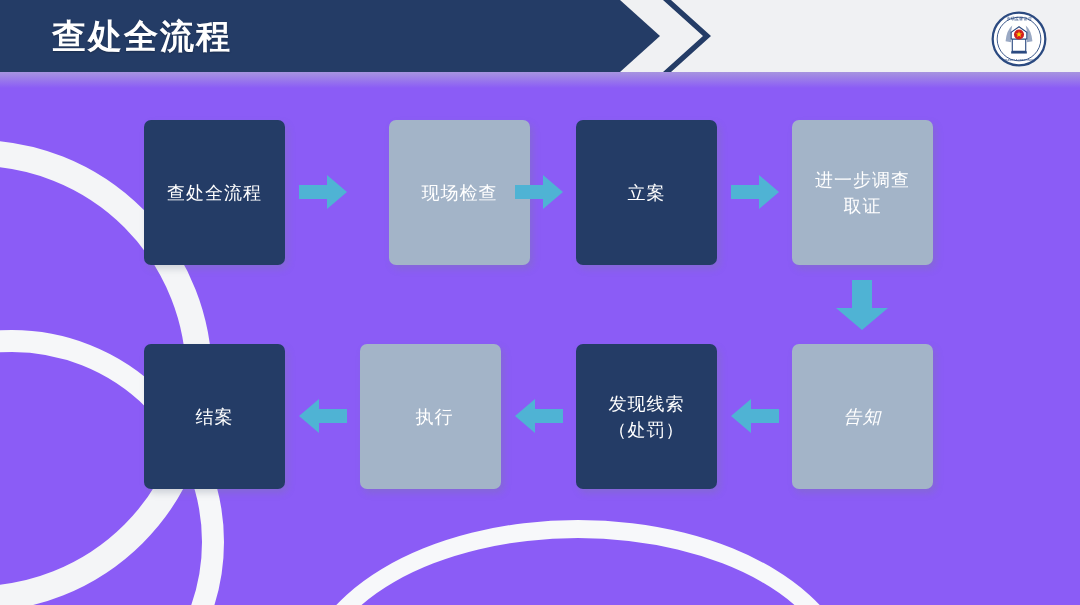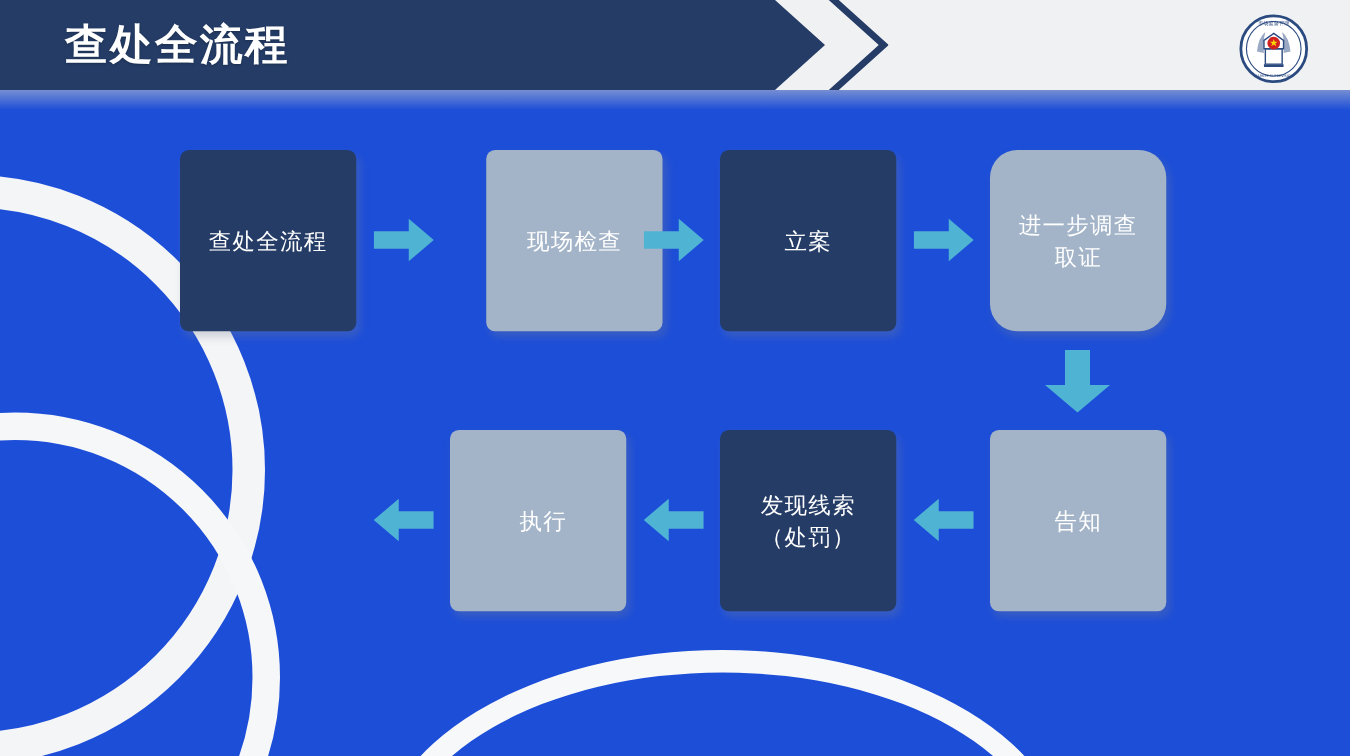--- a/index.html
+++ b/index.html
@@ -5,21 +5,21 @@
   html, body {
     margin: 0;
     padding: 0;
     background: #ffffff;
   }
   #slide {
     position: relative;
     width: 1080px;
     height: 605px;
     overflow: hidden;
-    background: #1d4ed8;
+    background: #8b5cf6;
     font-family: "Liberation Sans", "DejaVu Sans", sans-serif;
   }
 
   
   .bg-arc {
     position: absolute;
     border-radius: 50%;
     pointer-events: none;
   }
   .bg-arc-1 {
@@ -140,21 +140,21 @@
       <circle cx="50" cy="42" r="9" fill="#D02020"></circle>
       <polygon points="50,36 51.4,40 55.6,40 52.2,42.5 53.5,46.6 50,44.1 46.5,46.6 47.8,42.5 44.4,40 48.6,40" fill="#FFD700"></polygon>
       <text x="50" y="16" font-size="7.5" fill="#2B4A80" text-anchor="middle" font-family="DejaVu Sans, sans-serif">市场监督管理</text>
       <text x="50" y="90" font-size="5" fill="#2B4A80" text-anchor="middle" font-family="DejaVu Sans, sans-serif">MARKET SUPERVISION</text>
     </svg>
   </div>
 
   <div class="flow-box dark" style="left:144px; top:120px;">查处全流程</div>
   <div class="flow-box light" style="left:360px; top:120px;margin-left:29px;">现场检查</div>
   <div class="flow-box dark" style="left:576px; top:120px;">立案</div>
-  <div class="flow-box light" style="left:792px; top:120px;border-radius:22px;">进一步调查
+  <div class="flow-box light" style="left:792px; top:120px;">进一步调查
 取证</div>
 
   <div class="arrow" style="left:299px; top:175px;">
     <svg width="48" height="34" viewBox="0 0 48 34">
         <polygon points="0,10 28,10 28,0 48,17 28,34 28,24 0,24" fill="#4FB3D4"></polygon>
       </svg>
   </div>
   <div class="arrow" style="left:515px; top:175px;">
     <svg width="48" height="34" viewBox="0 0 48 34">
         <polygon points="0,10 28,10 28,0 48,17 28,34 28,24 0,24" fill="#4FB3D4"></polygon>
@@ -165,24 +165,25 @@
         <polygon points="0,10 28,10 28,0 48,17 28,34 28,24 0,24" fill="#4FB3D4"></polygon>
       </svg>
   </div>
 
   <div class="arrow" style="left:836px; top:280px;">
     <svg width="52" height="50" viewBox="0 0 52 50">
         <polygon points="16,0 36,0 36,28 52,28 26,50 0,28 16,28" fill="#4FB3D4"></polygon>
       </svg>
   </div>
 
+  <div class="flow-box dark" style="left:144px; top:344px;">结案</div>
   <div class="flow-box light" style="left:360px; top:344px;padding-left:12px;">执行</div>
   <div class="flow-box dark" style="left:576px; top:344px;">发现线索
 （处罚）</div>
-  <div class="flow-box light" style="left:792px; top:344px;">告知</div>
+  <div class="flow-box light" style="left:792px; top:344px;font-style:italic;">告知</div>
 
   <div class="arrow" style="left:299px; top:399px;">
     <svg width="48" height="34" viewBox="0 0 48 34">
         <polygon points="48,10 20,10 20,0 0,17 20,34 20,24 48,24" fill="#4FB3D4"></polygon>
       </svg>
   </div>
   <div class="arrow" style="left:515px; top:399px;">
     <svg width="48" height="34" viewBox="0 0 48 34">
         <polygon points="48,10 20,10 20,0 0,17 20,34 20,24 48,24" fill="#4FB3D4"></polygon>
       </svg>

